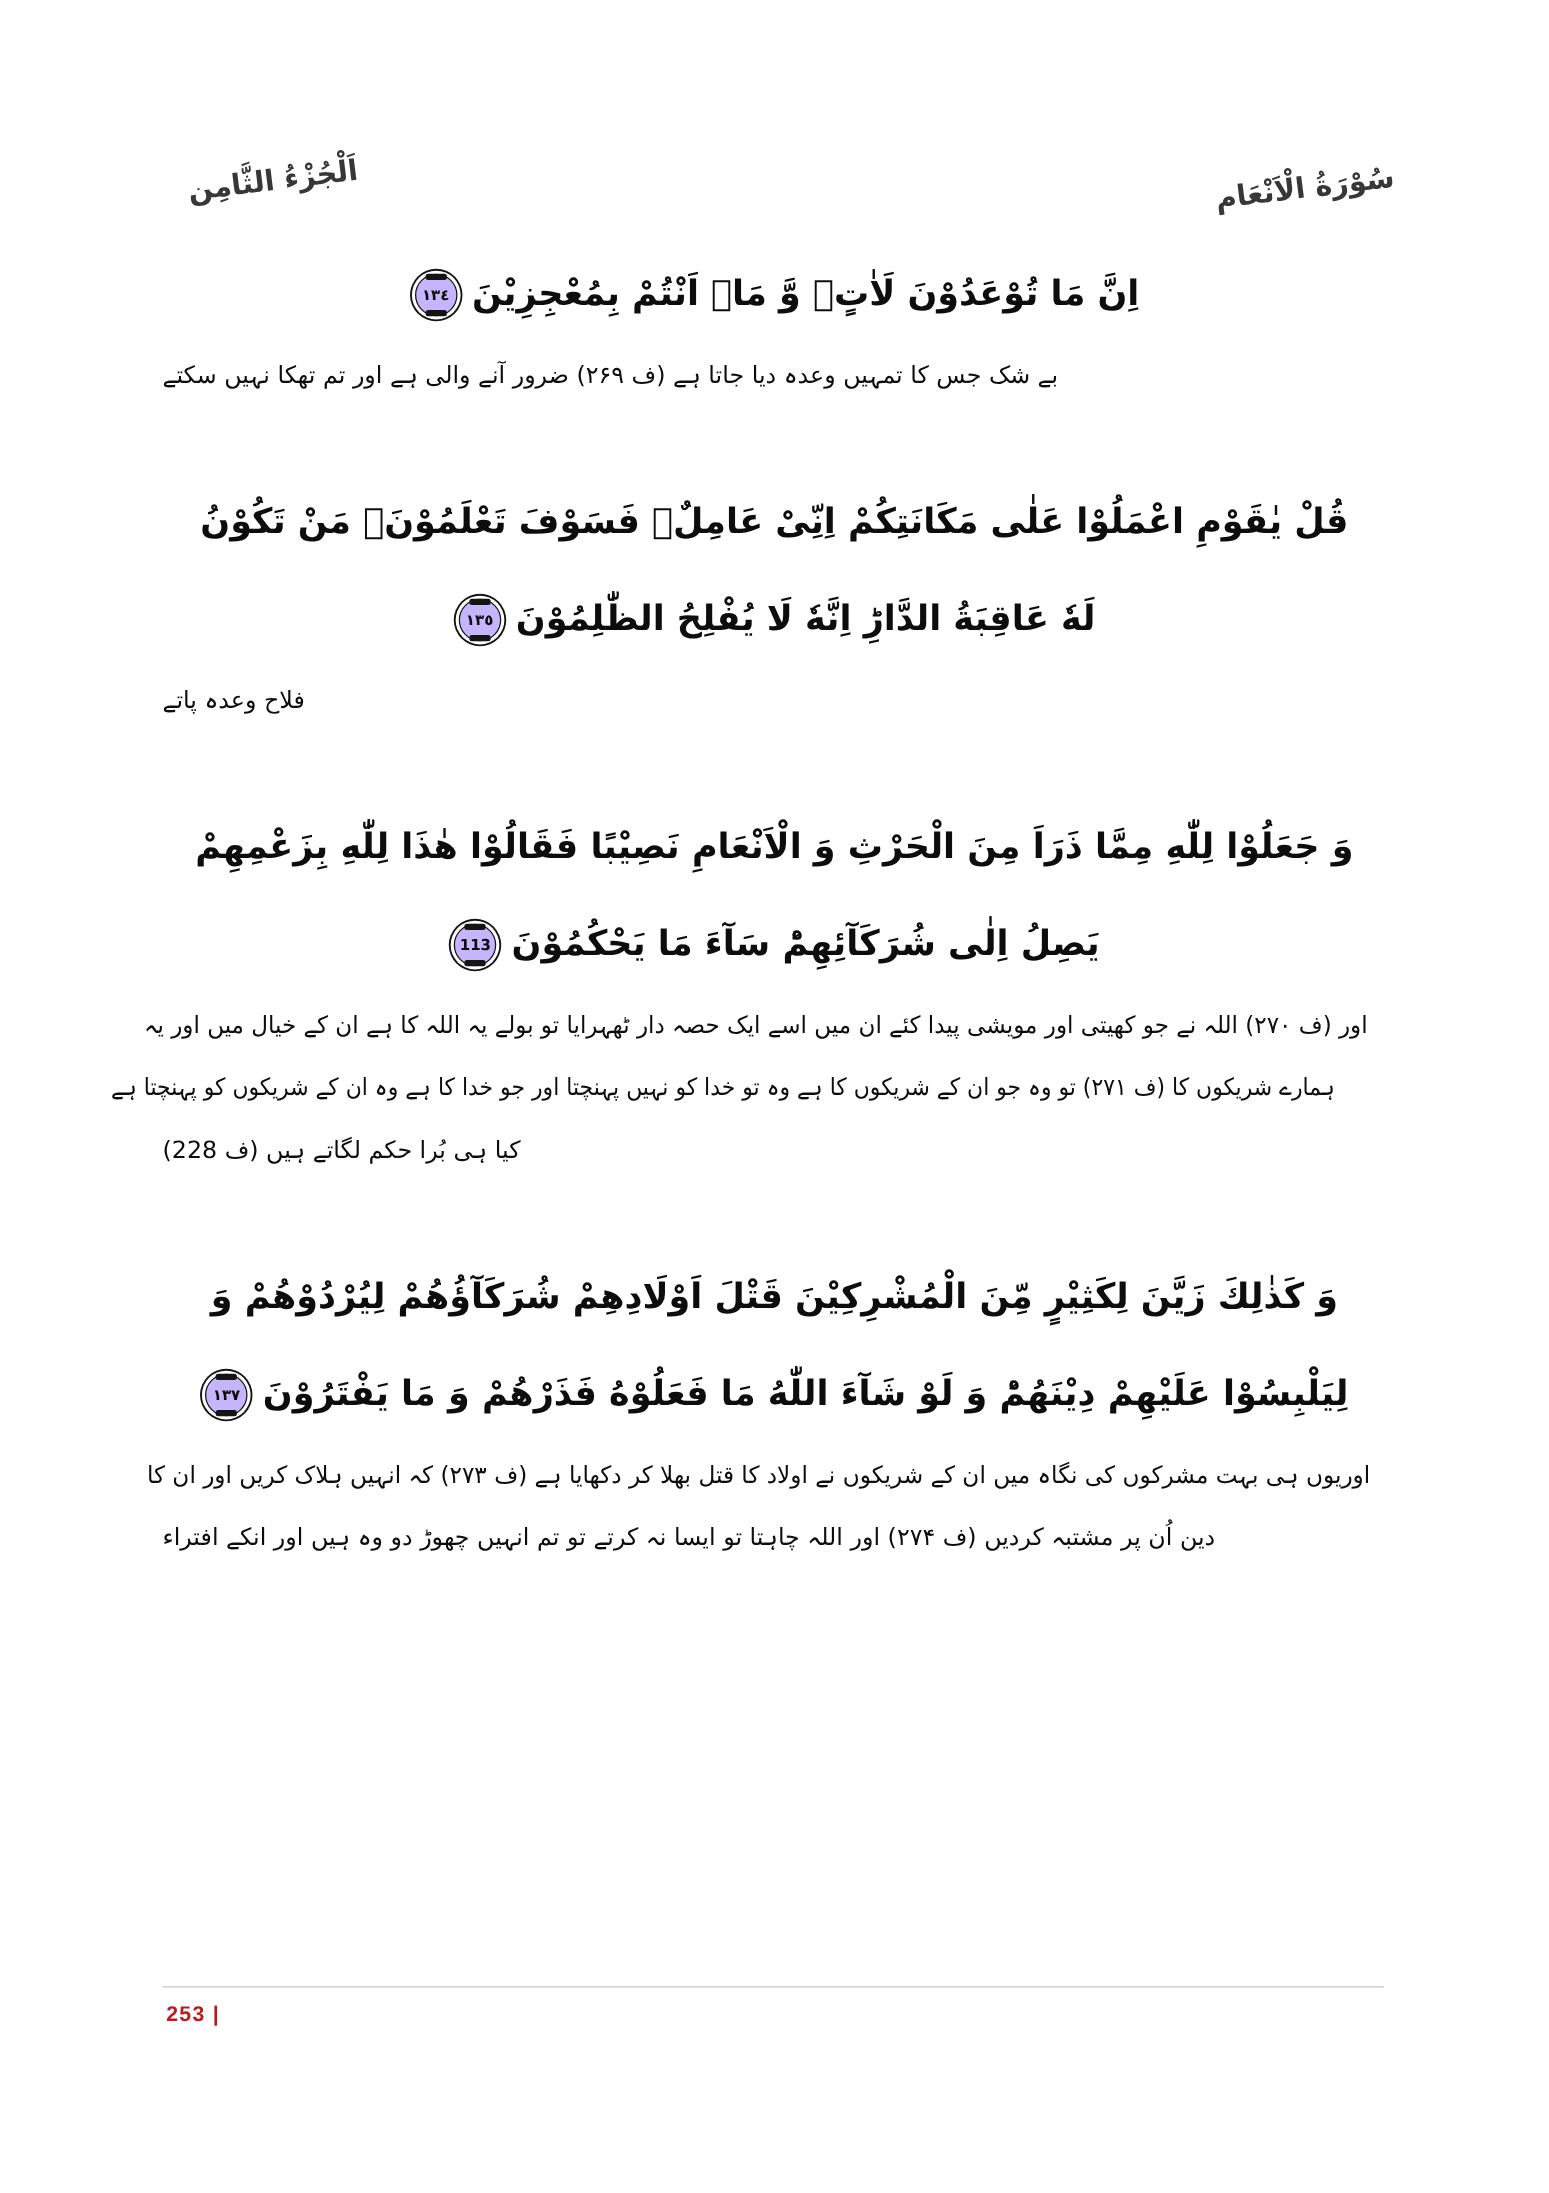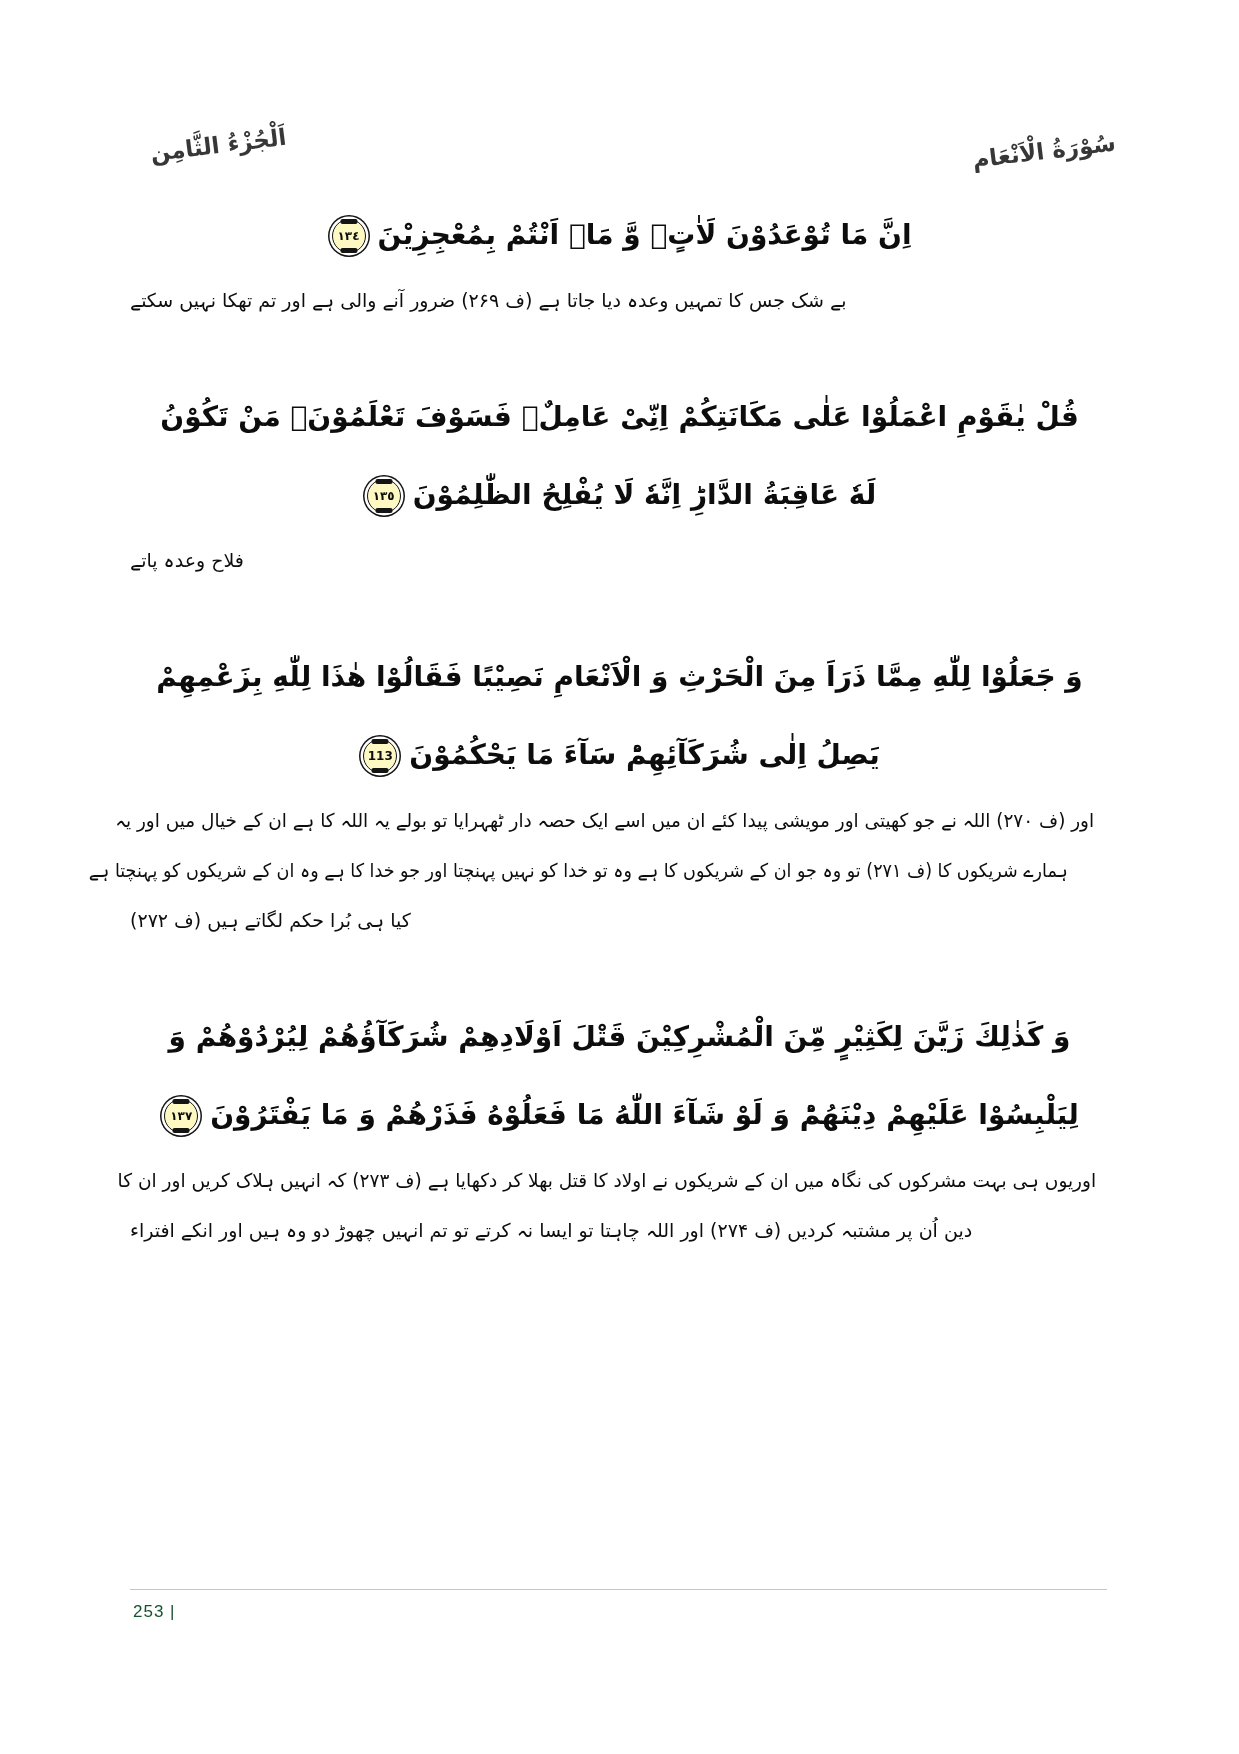--- a/index.html
+++ b/index.html
@@ -69,21 +69,21 @@
     display:inline-flex;
     align-items:center;
     justify-content:center;
     width:32px;height:32px;
     border:1.5px solid #141414;
     border-radius:50%;
     box-shadow:0 0 0 2.5px #ffffff,0 0 0 4px #141414;
     margin:0 12px 0 4px;
     vertical-align:middle;
     position:relative;
-    background:#fef9c3;
+    background:#c4b5fd;
   }
   .ayah-medallion::before,
   .ayah-medallion::after{
     content:"";
     position:absolute;
     left:50%;
     transform:translateX(-50%);
     width:17px;height:5px;
     background:#141414;
     border-radius:2px;
@@ -101,22 +101,22 @@
     position:absolute;
     left:130px;right:132px;
     top:1589px;
     border-top:1.5px solid #b9c8da;
   }
   .page-number{
     position:absolute;
     left:133px;top:1602px;
     font-family:"Liberation Sans",sans-serif;
     font-size:17px;
-    font-weight:400;
-    color:#14532d;
+    font-weight:700;
+    color:#b91c1c;
     letter-spacing:1px;
   }
 </style>
 </head>
 <body>
 
 <div class="page">
 
   <div class="hdr-stamp hdr-left">اَلْجُزْءُ الثَّامِن</div>
 
@@ -136,21 +136,21 @@
             </span></span></div>
         <div class="urdu-line"><span class="urdu-text fit">فلاح وعدہ پاتے</span></div>
       </section>
       <section class="verse-block">
         <div class="arabic-line"><span class="arabic-text fit">وَ جَعَلُوْا لِلّٰهِ مِمَّا ذَرَاَ مِنَ الْحَرْثِ وَ الْاَنْعَامِ نَصِيْبًا فَقَالُوْا هٰذَا لِلّٰهِ بِزَعْمِهِمْ</span></div>
         <div class="arabic-line"><span class="arabic-text fit">يَصِلُ اِلٰى شُرَكَآئِهِمْؕ سَآءَ مَا يَحْكُمُوْنَ<span class="ayah-medallion">
               <span class="ayah-num">113</span>
             </span></span></div>
         <div class="urdu-line"><span class="urdu-text fit" style="transform: scaleX(0.97);">اور (ف ۲۷۰) اللہ نے جو کھیتی اور مویشی پیدا کئے ان میں اسے ایک حصہ دار ٹھہرایا تو بولے یہ اللہ کا ہے ان کے خیال میں اور یہ</span></div>
         <div class="urdu-line"><span class="urdu-text fit" style="transform: scaleX(0.923);">ہمارے شریکوں کا (ف ۲۷۱) تو وہ جو ان کے شریکوں کا ہے وہ تو خدا کو نہیں پہنچتا اور جو خدا کا ہے وہ ان کے شریکوں کو پہنچتا ہے</span></div>
-        <div class="urdu-line"><span class="urdu-text fit">کیا ہی بُرا حکم لگاتے ہیں (ف ۲۷۲)</span></div>
+        <div class="urdu-line"><span class="urdu-text fit">کیا ہی بُرا حکم لگاتے ہیں (ف 228)</span></div>
       </section>
       <section class="verse-block">
         <div class="arabic-line"><span class="arabic-text fit">وَ كَذٰلِكَ زَيَّنَ لِكَثِيْرٍ مِّنَ الْمُشْرِكِيْنَ قَتْلَ اَوْلَادِهِمْ شُرَكَآؤُهُمْ لِيُرْدُوْهُمْ وَ</span></div>
         <div class="arabic-line"><span class="arabic-text fit">لِيَلْبِسُوْا عَلَيْهِمْ دِيْنَهُمْؕ وَ لَوْ شَآءَ اللّٰهُ مَا فَعَلُوْهُ فَذَرْهُمْ وَ مَا يَفْتَرُوْنَ<span class="ayah-medallion">
               <span class="ayah-num">١٣٧</span>
             </span></span></div>
         <div class="urdu-line"><span class="urdu-text fit" style="transform: scaleX(0.975);">اوریوں ہی بہت مشرکوں کی نگاہ میں ان کے شریکوں نے اولاد کا قتل بھلا کر دکھایا ہے (ف ۲۷۳) کہ انہیں ہلاک کریں اور ان کا</span></div>
         <div class="urdu-line"><span class="urdu-text fit">دین اُن پر مشتبہ کردیں (ف ۲۷۴) اور اللہ چاہتا تو ایسا نہ کرتے تو تم انہیں چھوڑ دو وہ ہیں اور انکے افتراء</span></div>
       </section>
     </div>

